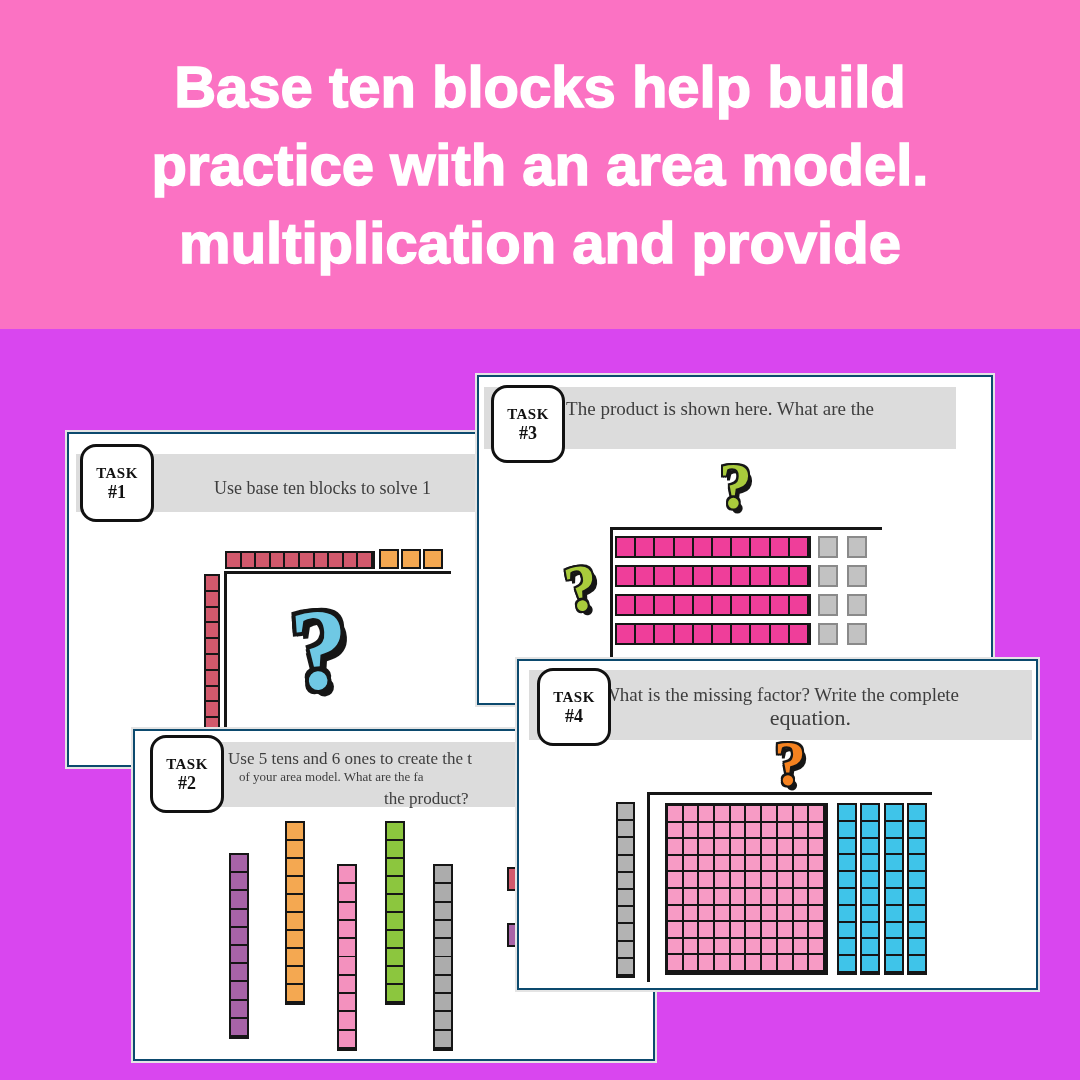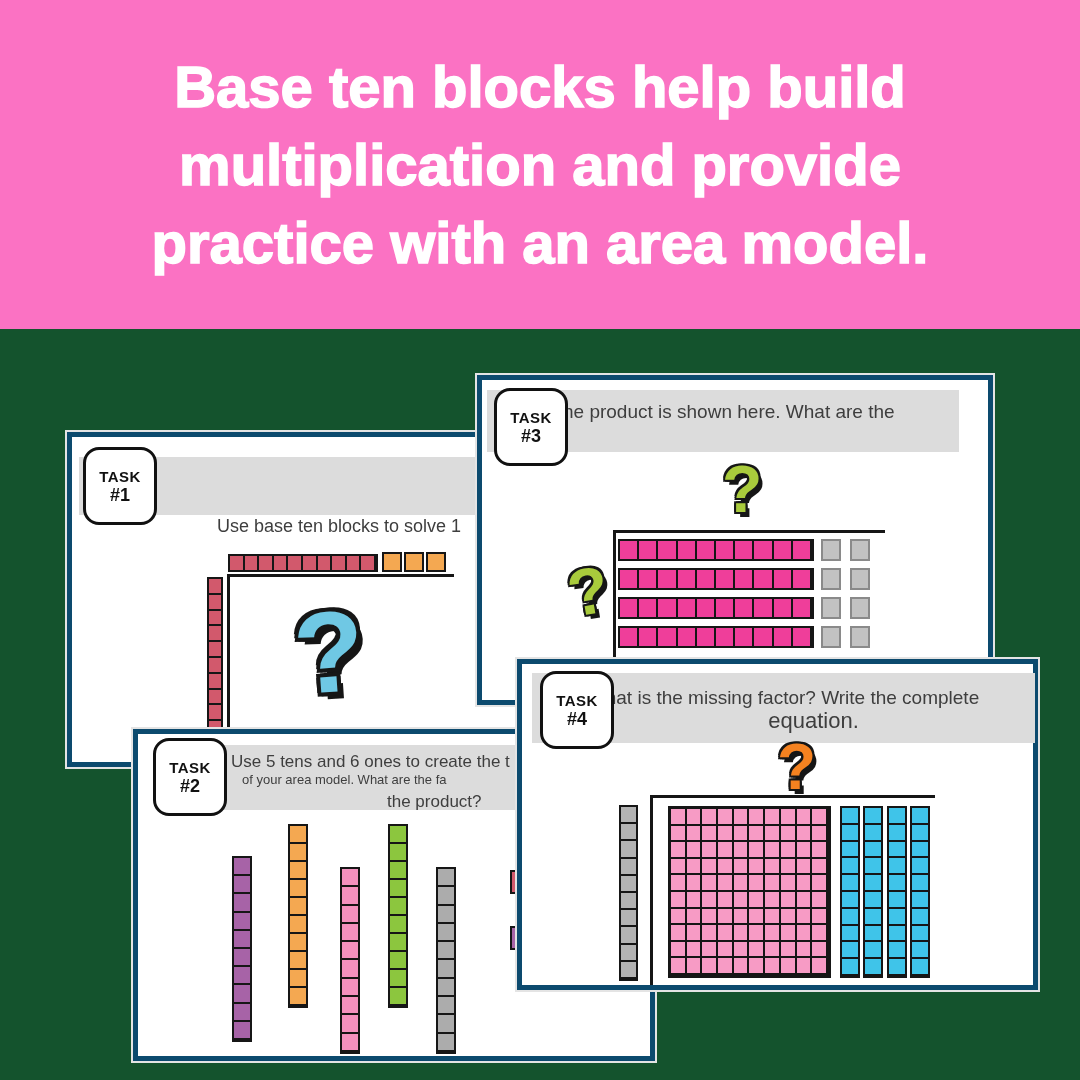--- a/index.html
+++ b/index.html
@@ -1,25 +1,25 @@
 <!DOCTYPE html>
 <html><head>
 <meta charset="utf-8">
 <style>
   html,body{margin:0;padding:0;background:#f3f3f3;}
-  #canvas{position:relative;width:1080px;height:1080px;background:#14532d;overflow:hidden;
+  #canvas{position:relative;width:1080px;height:1080px;background:#d946ef;overflow:hidden;
           font-family:"Liberation Sans",sans-serif;}
   
   #header{position:absolute;left:0;top:0;width:1080px;height:329px;background:#FB72C3;
           display:flex;flex-direction:column;align-items:center;justify-content:center;}
   .hline{font-weight:700;font-size:58px;line-height:78px;color:#fff;
          -webkit-text-stroke:1.5px #fff;letter-spacing:0px;white-space:nowrap;}
   
-  .card{position:absolute;background:#fff;border:5px solid #0c4a6e;box-sizing:border-box;
-        box-shadow:0 0 0 2px #E4E4E4;}
+  .card{position:absolute;background:#fff;border:2px solid #0c4a6e;box-sizing:border-box;
+        box-shadow:0 0 0 2px #E4E4E4;font-family:Liberation Serif, serif;}
   .c1{left:67px;top:432px;width:523px;height:335px;z-index:1}
   .c3{left:477px;top:375px;width:516px;height:330px;z-index:2}
   .c2{left:133px;top:729px;width:522px;height:332px;z-index:3}
   .c4{left:517px;top:659px;width:521px;height:331px;z-index:4}
   .bar{position:absolute;background:#DCDCDC;}
   .c1 .bar{left:7px;top:20px;width:511px;height:58px}
   .c2 .bar{left:44px;top:11px;width:463px;height:65px}
   .c3 .bar{left:5px;top:10px;width:472px;height:62px}
   .c4 .bar{left:10px;top:9px;width:503px;height:70px}
   .badge{position:absolute;width:74px;height:78px;background:#fff;border:3px solid #111;
@@ -35,31 +35,31 @@
   .blk{position:absolute;}
   .qmark{position:absolute;font-weight:bold;line-height:1;z-index:5;}
 </style>
 </head>
 <body>
 
 <div id="canvas">
 
   <div id="header">
     <div class="hline">Base ten blocks help build</div>
+    <div class="hline">practice with an area model.</div>
     <div class="hline">multiplication and provide</div>
-    <div class="hline">practice with an area model.</div>
   </div>
 
   <div class="card c1">
     <div class="bar"></div>
     <div class="badge">
       <span class="t">TASK</span>
       <span class="n">#1</span>
     </div>
-  <div class="prompt-line" style="left: 145px; top: 44px; font-size: 18px; margin-top: 35px;">Use base ten blocks to solve 1</div>
+  <div class="prompt-line" style="left: 145px; top: 44px; font-size: 18px;">Use base ten blocks to solve 1</div>
       <div class="blk" style="left: 156px; top: 117px; width: 150px; height: 18px; box-sizing: border-box; border: 2px solid rgb(22, 22, 22); background-color: rgb(210, 89, 108); background-image: repeating-linear-gradient(to right, transparent 0px, transparent 12.6px, rgb(22, 22, 22) 12.6px, rgb(22, 22, 22) 14.6px);"></div>
       <div class="blk" style="left: 310px; top: 115px; width: 20px; height: 20px; box-sizing: border-box; border: 2px solid rgb(22, 22, 22); background-color: rgb(244, 168, 81);"></div>
       <div class="blk" style="left: 332px; top: 115px; width: 20px; height: 20px; box-sizing: border-box; border: 2px solid rgb(22, 22, 22); background-color: rgb(244, 168, 81);"></div>
       <div class="blk" style="left: 354px; top: 115px; width: 20px; height: 20px; box-sizing: border-box; border: 2px solid rgb(22, 22, 22); background-color: rgb(244, 168, 81);"></div>
       <div class="blk" style="left: 155px; top: 137px; background: rgb(22, 22, 22); width: 227px; height: 3px;"></div>
       <div class="blk" style="left: 155px; top: 137px; background: rgb(22, 22, 22); width: 3px; height: 163px;"></div>
       <div class="blk" style="left: 135px; top: 140px; width: 16px; height: 162px; box-sizing: border-box; border: 2px solid rgb(22, 22, 22); background-color: rgb(210, 89, 108); background-image: repeating-linear-gradient(transparent 0px, transparent 13.8px, rgb(22, 22, 22) 13.8px, rgb(22, 22, 22) 15.8px);"></div>
       <div class="qmark" style="left: 222px; top: 158px; font-size: 115px; color: rgb(111, 200, 228); text-shadow: rgb(22, 22, 22) -4px -4px 0px, rgb(22, 22, 22) 4px -4px 0px, rgb(22, 22, 22) -4px 4px 0px, rgb(22, 22, 22) 4px 4px 0px, rgb(22, 22, 22) -4px 0px 0px, rgb(22, 22, 22) 4px 0px 0px, rgb(22, 22, 22) 0px -4px 0px, rgb(22, 22, 22) 0px 4px 0px, rgb(22, 22, 22) 6px 7px 0px; transform: rotate(-4deg);">?</div>
     </div>
 

